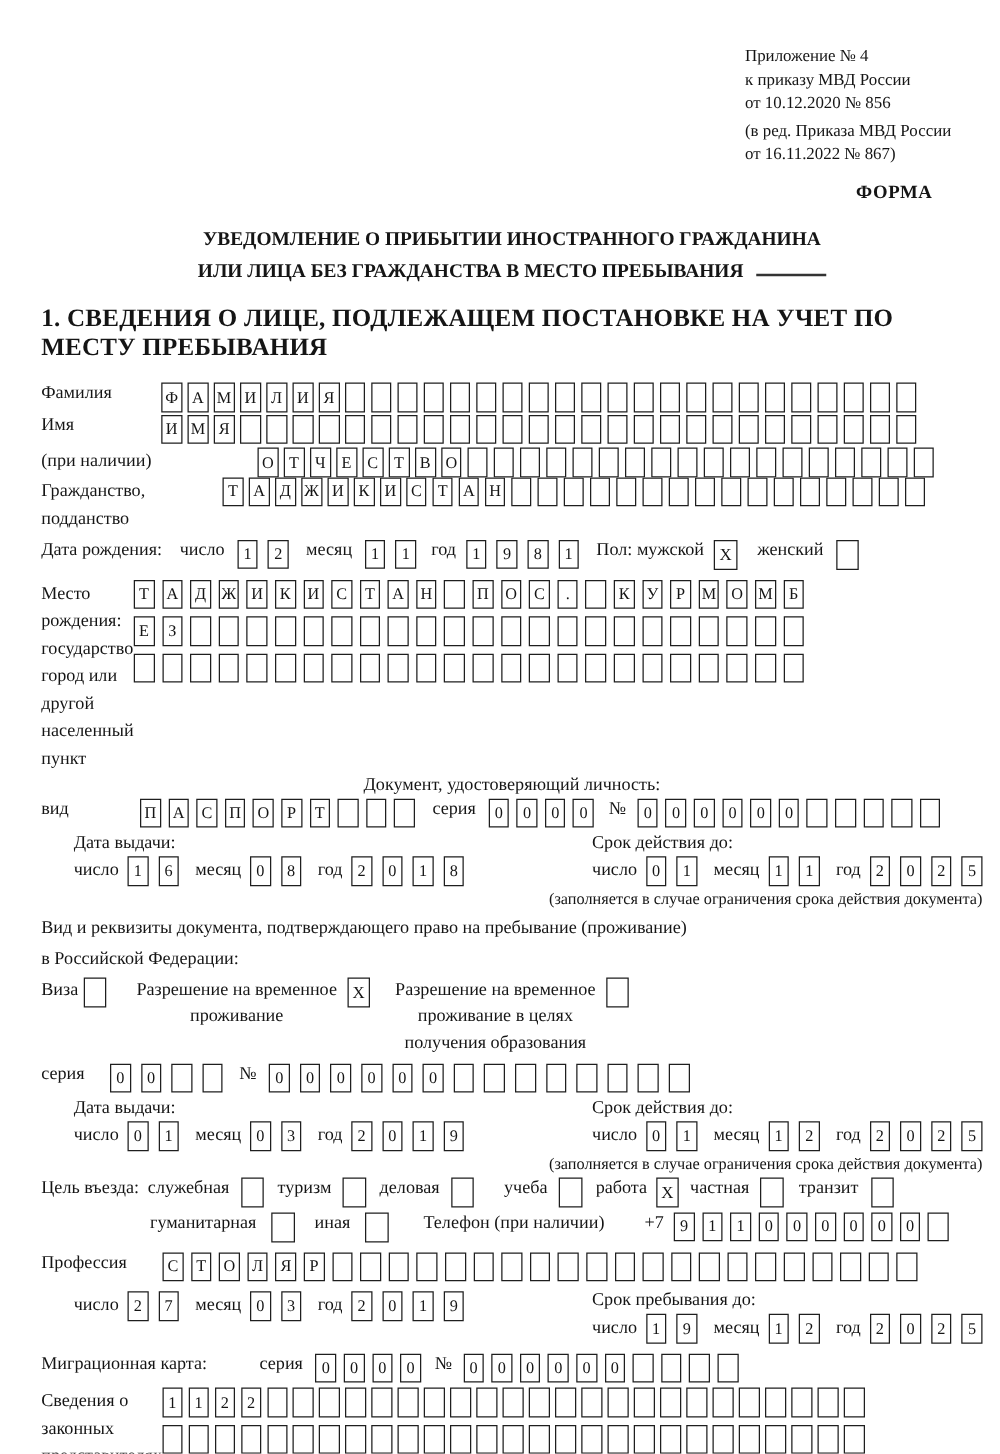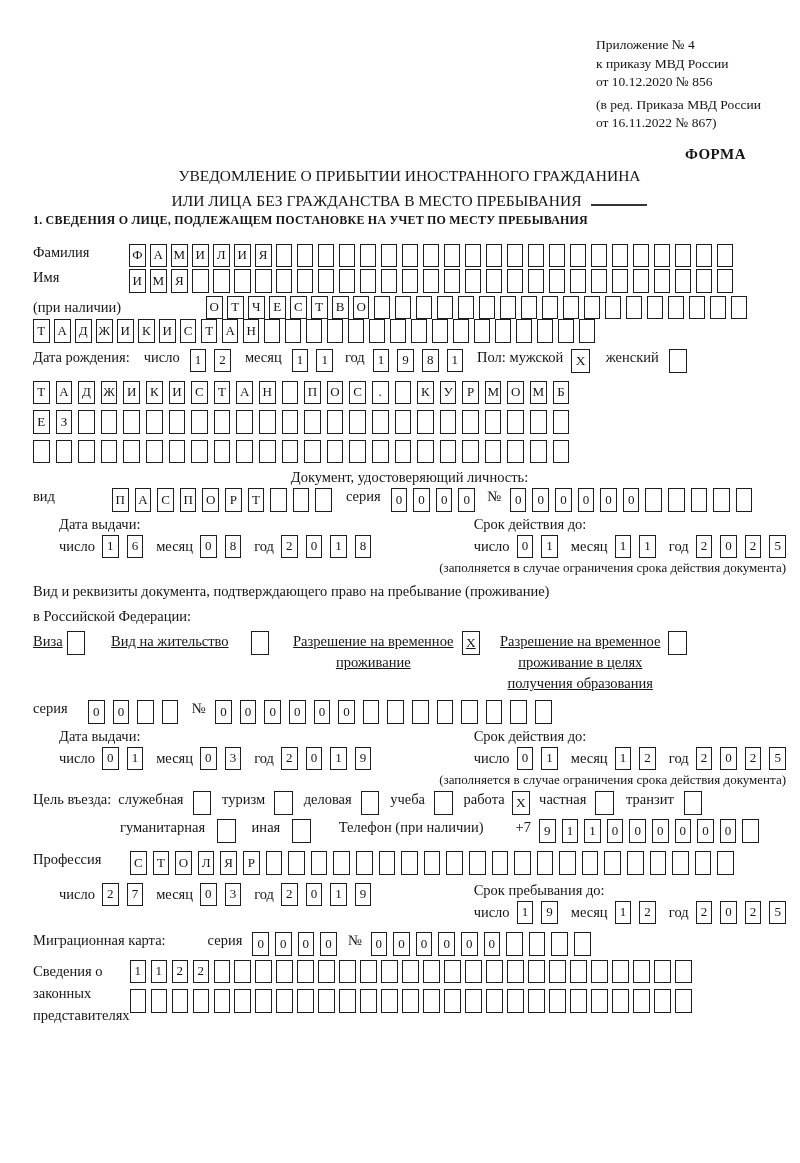--- a/index.html
+++ b/index.html
@@ -6,23 +6,23 @@
   body{
     width:800px;height:1163px;box-sizing:border-box;overflow:hidden;
     padding:36px 14px 8px 33px;
     color:#151515;
     font-family:"Liberation Serif","DejaVu Serif",serif;
     font-size:14.5px;
   }
   .hdr{margin-left:auto;width:190px;line-height:18.5px;font-size:13.5px;}
   .hdr .gap{height:4px;}
   .forma{ text-align:right;margin:13px 40px 0 0;font-weight:bold;font-size:15px;letter-spacing:.5px;}
-  .title{ text-align:center;font-weight:normal;font-size:15.5px;line-height:25px;margin-top:0;}
+  .title{ text-align:center;font-weight:bold;font-size:15.5px;line-height:25px;margin-top:16px;}
   .blankline{display:inline-block;width:56px;border-bottom:2px solid #333;height:1em;margin-left:10px;vertical-align:baseline;}
-  .sect{ font-weight:bold;font-size:12px;letter-spacing:.2px;}
+  .sect{ font-weight:bold;font-size:20px;margin-top:15px;letter-spacing:.2px;}
   .row{display:flex;}
   .rowt{display:flex;align-items:flex-start;}
   .cells{display:inline-flex;gap:4.4px;flex:0 0 auto;}
   .cells.g6{gap:6px;}
   .cells.g8{gap:8px;}
   .cell{
     display:inline-flex;align-items:center;justify-content:center;
     width:14.6px;height:21.5px;border:1.6px solid #1e1e1e;
     font-size:13px;flex:0 0 auto;background:#fff;
   }
@@ -31,21 +31,21 @@
   .mt2{margin-top:2px}.mt3{margin-top:3px}.mt4{margin-top:4px}.mt6{margin-top:6px}
   .mt8{margin-top:8px}.mt16{margin-top:16px}
   .center-b{text-align:center;font-weight:normal;font-size:14.5px;}
   .dpair{display:flex;justify-content:space-between;padding-left:26px;}
   .dg .dg-h{text-align:left;line-height:18px;}
   .dg-r{display:flex;align-items:center;margin-top:2px;}
   .dg-r .lbl{margin:0 7px 0 13px;}
   .dg-r .lbl:first-child{margin-left:0;}
   .note{font-size:13px;text-align:right;margin-top:2px;line-height:15px;}
   .plain{line-height:25px;}
-  .ckitem{display:flex;align-items:flex-start;text-decoration:underline;}
+  .ckitem{display:flex;align-items:flex-start;}
   .ckitem .txt{text-align:center;line-height:21px;}
   .ckitem .cb{margin-left:8px;}
 </style>
 </head>
 <body>
 
 <div class="hdr">
   <div>Приложение № 4</div>
   <div>к приказу МВД России</div>
   <div>от 10.12.2020 № 856</div>
@@ -162,20 +162,24 @@
       <span class="cell"></span>
       <span class="cell"></span>
       <span class="cell"></span>
       <span class="cell"></span>
       <span class="cell"></span>
       <span class="cell"></span>
     </span>
 </div>
 
 <div class="rowt">
+  <div class="lblcol" style="width:145px">
+    <div>Гражданство,</div>
+    <div>подданство</div>
+  </div>
   <span class="cells">
       <span class="cell">Т</span>
       <span class="cell">А</span>
       <span class="cell">Д</span>
       <span class="cell">Ж</span>
       <span class="cell">И</span>
       <span class="cell">К</span>
       <span class="cell">И</span>
       <span class="cell">С</span>
       <span class="cell">Т</span>
@@ -219,20 +223,26 @@
       <span class="cell">8</span>
       <span class="cell">1</span>
     </span>
   <span style="margin:0 8px 0 14px">Пол: мужской</span>
   <span class="cell cb">X</span>
   <span style="margin:0 10px 0 16px">женский</span>
   <span class="cell cb"></span>
 </div>
 
 <div class="rowt mt8">
+  <div class="lblcol" style="width:173px">
+    <div>Место рождения:</div>
+    <div>государство</div>
+    <div>город или другой</div>
+    <div>населенный пункт</div>
+  </div>
   <div>
     <div class="cells g6">
         <span class="cell">Т</span>
         <span class="cell">А</span>
         <span class="cell">Д</span>
         <span class="cell">Ж</span>
         <span class="cell">И</span>
         <span class="cell">К</span>
         <span class="cell">И</span>
         <span class="cell">С</span>
@@ -395,24 +405,20 @@
 <div class="note">(заполняется в случае ограничения срока действия документа)</div>
 
 <div class="plain mt4">Вид и реквизиты документа, подтверждающего право на пребывание (проживание)</div>
 <div class="plain">в Российской Федерации:</div>
 
 <div class="rowt mt2">
   <div class="ckitem">
     <div class="txt">Виза</div>
     <span class="cell cb" style="margin-left:4px"></span>
   </div>
-  <div class="ckitem" style="margin-left:26px">
-    <div class="txt">Вид на жительство</div>
-    <span class="cell cb" style="margin-left:22px"></span>
-  </div>
   <div class="ckitem" style="margin-left:24px">
     <div class="txt">
       <div>Разрешение на временное</div>
       <div>проживание</div>
     </div>
     <span class="cell cb">X</span>
   </div>
   <div class="ckitem" style="margin-left:20px">
     <div class="txt">
       <div>Разрешение на временное</div>
@@ -499,21 +505,21 @@
 <div class="note">(заполняется в случае ограничения срока действия документа)</div>
 
 <div class="row mt4">
   <span>Цель въезда:</span>
   <span style="margin-left:7px">служебная</span>
   <span class="cell cb" style="margin-left:9px"></span>
   <span style="margin-left:11px">туризм</span>
   <span class="cell cb" style="margin-left:9px"></span>
   <span style="margin-left:11px">деловая</span>
   <span class="cell cb" style="margin-left:9px"></span>
-  <span style="margin-left:11px">учеба</span>
+  <span style="margin-left:24px">учеба</span>
   <span class="cell cb" style="margin-left:9px"></span>
   <span style="margin-left:11px">работа</span>
   <span class="cell cb" style="margin-left:7px">X</span>
   <span style="margin-left:9px">частная</span>
   <span class="cell cb" style="margin-left:9px"></span>
   <span style="margin-left:12px">транзит</span>
   <span class="cell cb" style="margin-left:10px"></span>
 </div>
 <div class="row mt4">
   <span style="margin-left:87px">гуманитарная</span>

